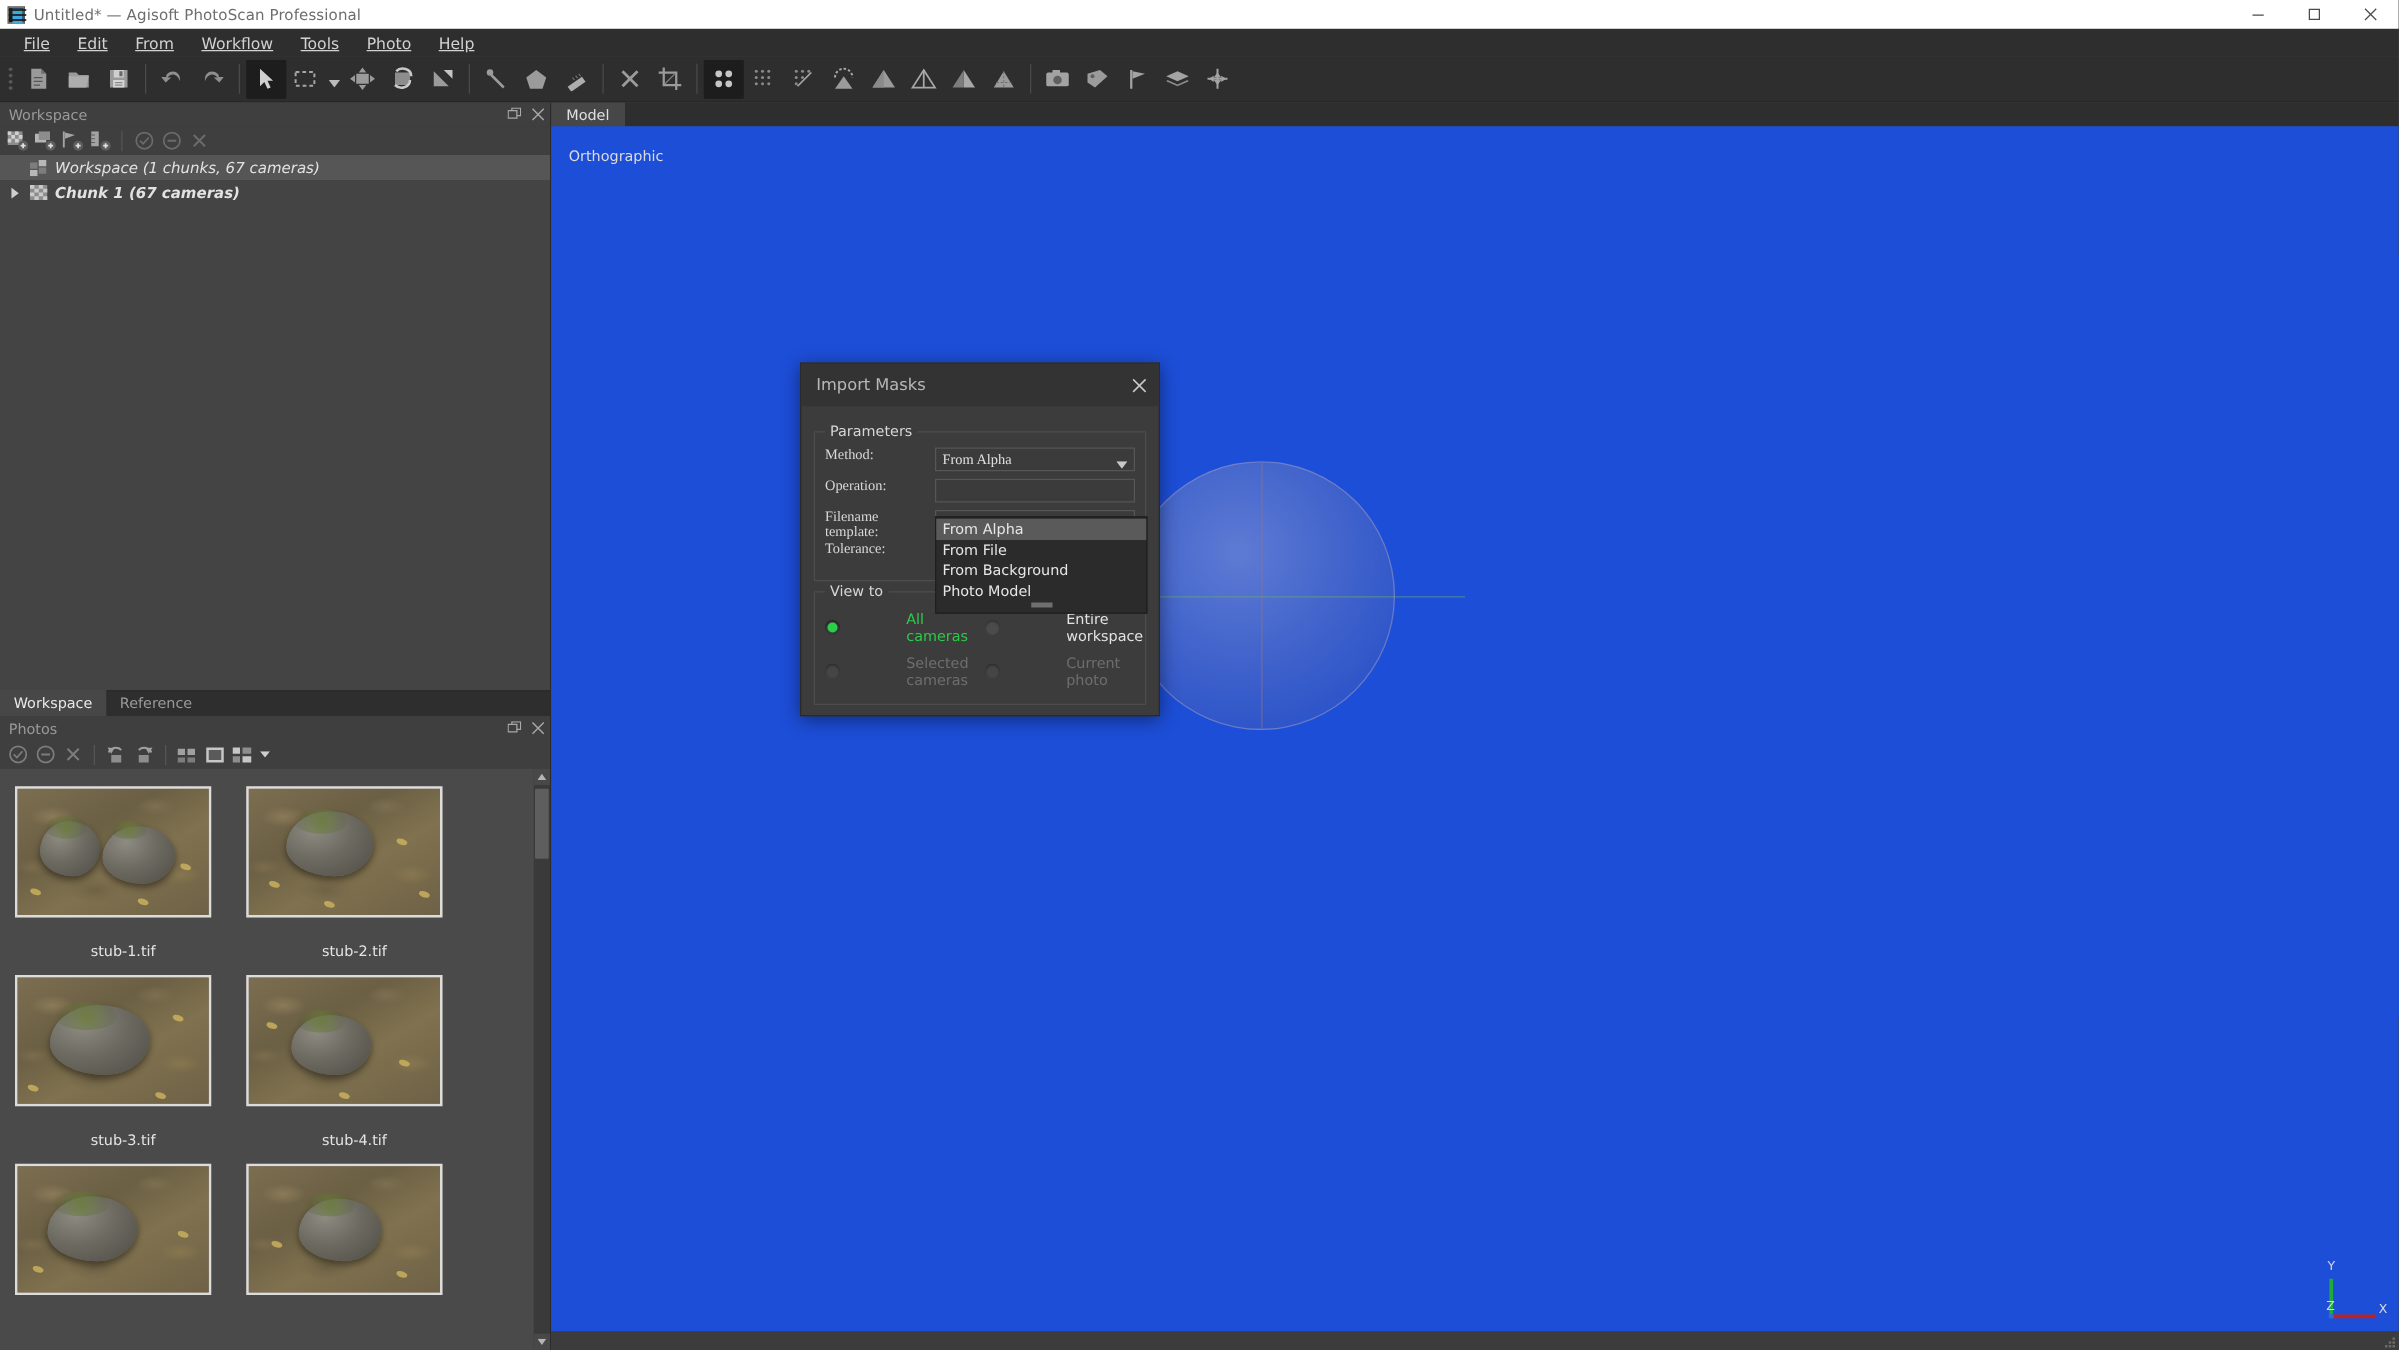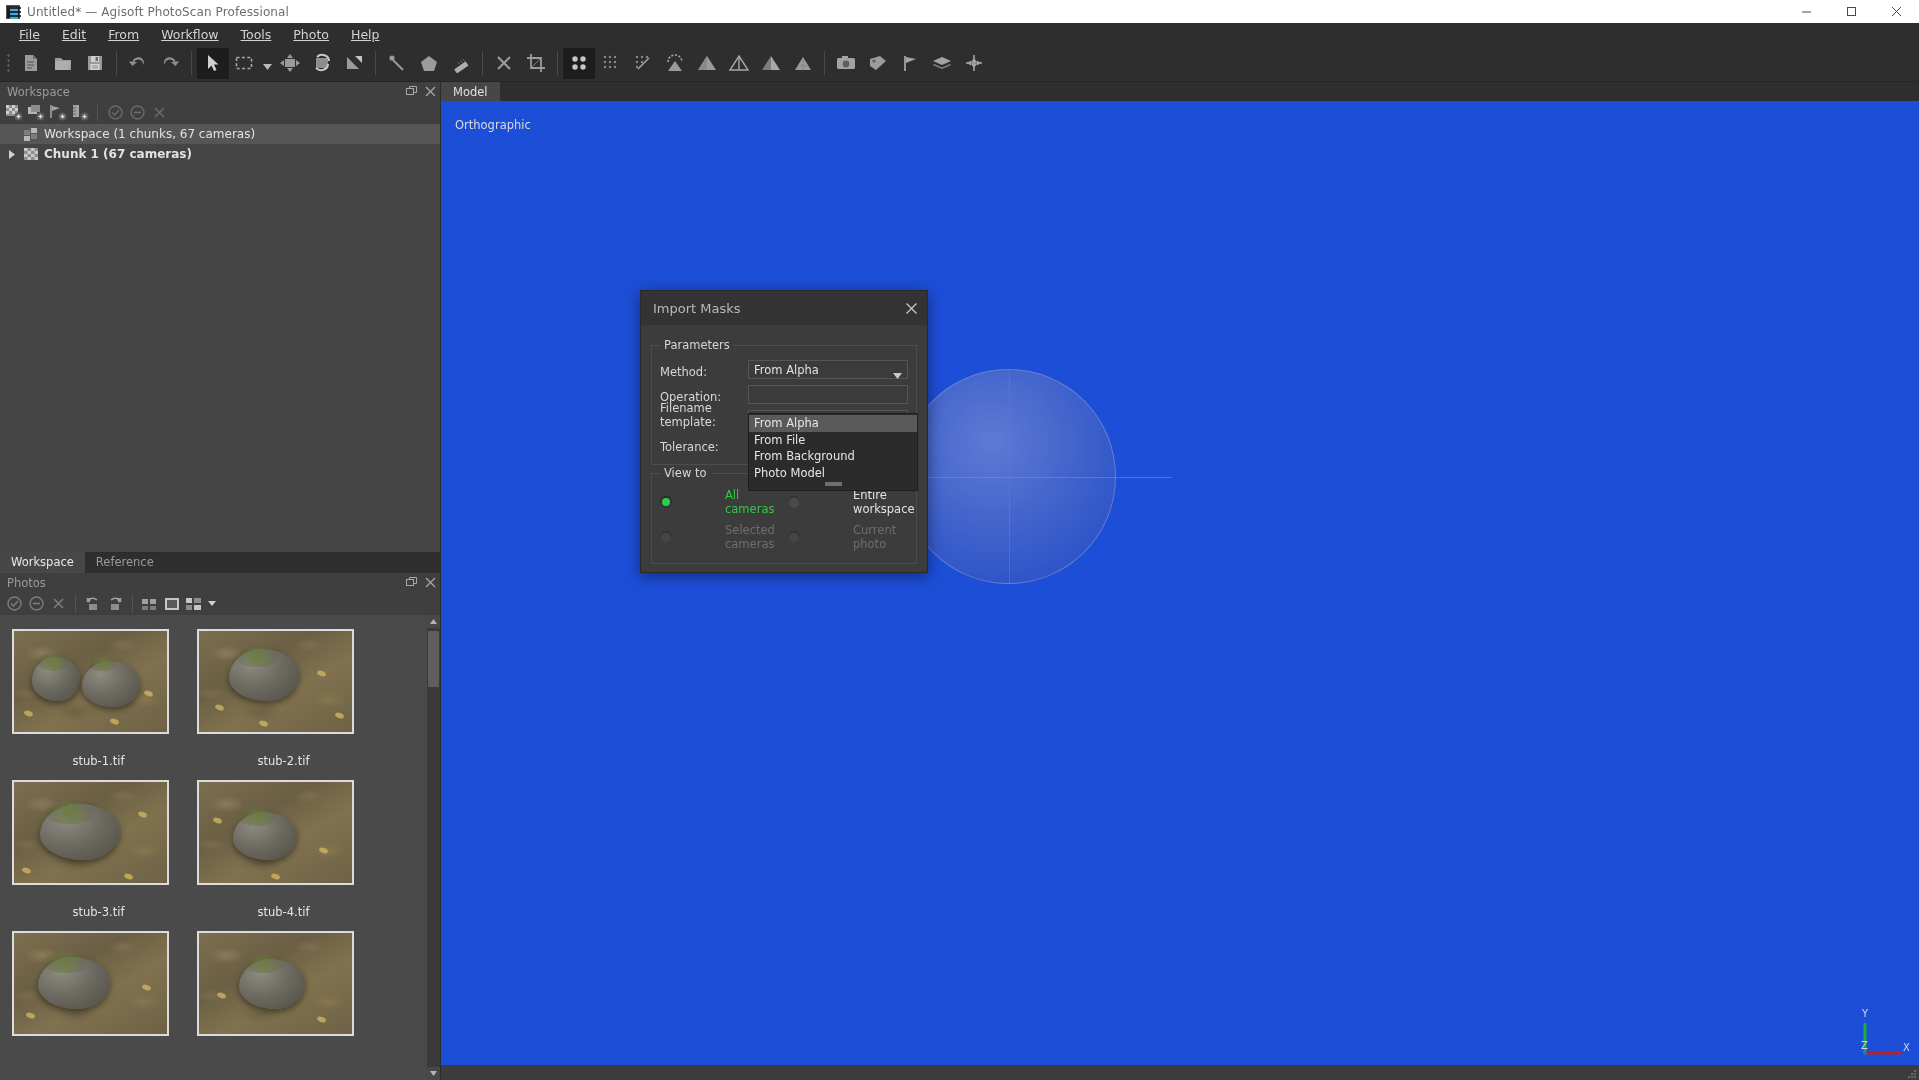--- a/index.html
+++ b/index.html
@@ -90,21 +90,21 @@
   .panel-toolbar {
     height: 23px; background: #3f3f3f; display: flex; align-items: center;
     padding-left: 4px; gap: 2px;
   }
   .pt-ico { width: 20px; height: 20px; display: flex; align-items: center; justify-content: center; }
   .pt-sep { width: 1px; height: 16px; background: #555; margin: 0 5px; }
 
   .ws-tree { flex: 1; background: #444; overflow: hidden; }
   .ws-row {
     height: 20px; display: flex; align-items: center; padding-left: 6px;
-    font-size: 12px; color: #e2e2e2; gap: 6px;
+    font-size: 12px; color: #e2e2e2; gap: 6px; font-style: italic;
   }
   .ws-row.sel { background: #565656; }
   .ws-arrow { width: 12px; display:flex; align-items:center; justify-content:center; color:#cfcfcf; font-size:8px;}
   .ws-ico { width: 14px; height: 13px; flex: none; }
 
   .tabs-row {
     height: 21px; background: #2e2e2e; display: flex; align-items: flex-end;
     border-top: 1px solid #2b2b2b;
   }
   .tab {
@@ -201,21 +201,21 @@
   }
   .dlg-body { padding: 8px 10px 0 10px; }
   .group {
     border: 1px solid #4d4d4d; border-radius: 1px; padding: 12px 8px 10px 8px;
     margin-bottom: 8px; position: relative;
   }
   .group > .legend {
     position: absolute; top: -8px; left: 8px; background: #3c3c3c; padding: 0 4px;
     font-size: 11.5px; color: #d6d6d6;
   }
-  .frow { display: flex; align-items: flex-end; height: 21px; margin-bottom: 0; }
+  .frow { display: flex; align-items: flex-start; height: 21px; margin-bottom: 0; font-family: Liberation Serif, serif; }
   .frow + .frow { margin-top: 4px; }
   .flabel { width: 88px; font-size: 11.5px; color: #d8d8d8; flex: none; }
   .fctl { flex: 1; }
 
   .combo {
     height: 19px; background: #3b3b3b; border: 1px solid #565656;
     display: flex; align-items: center; padding: 0 4px 0 5px;
     font-size: 11.5px; color: #e0e0e0; position: relative;
   }
   .combo .arrow { position: absolute; right: 5px; top: 7px; }

